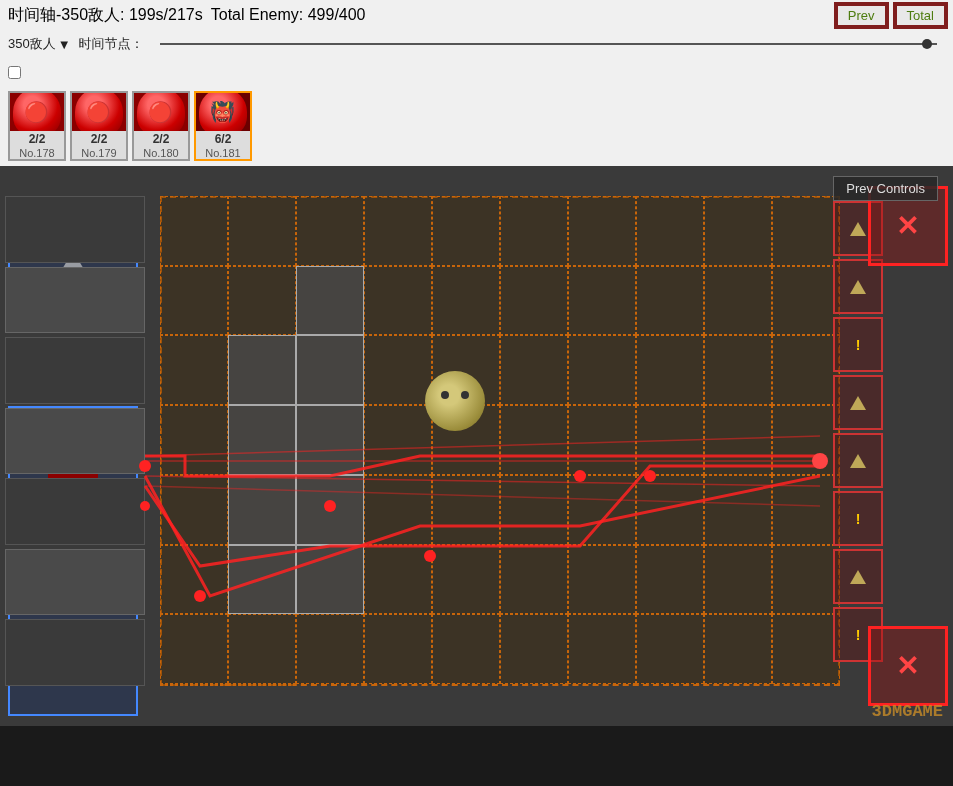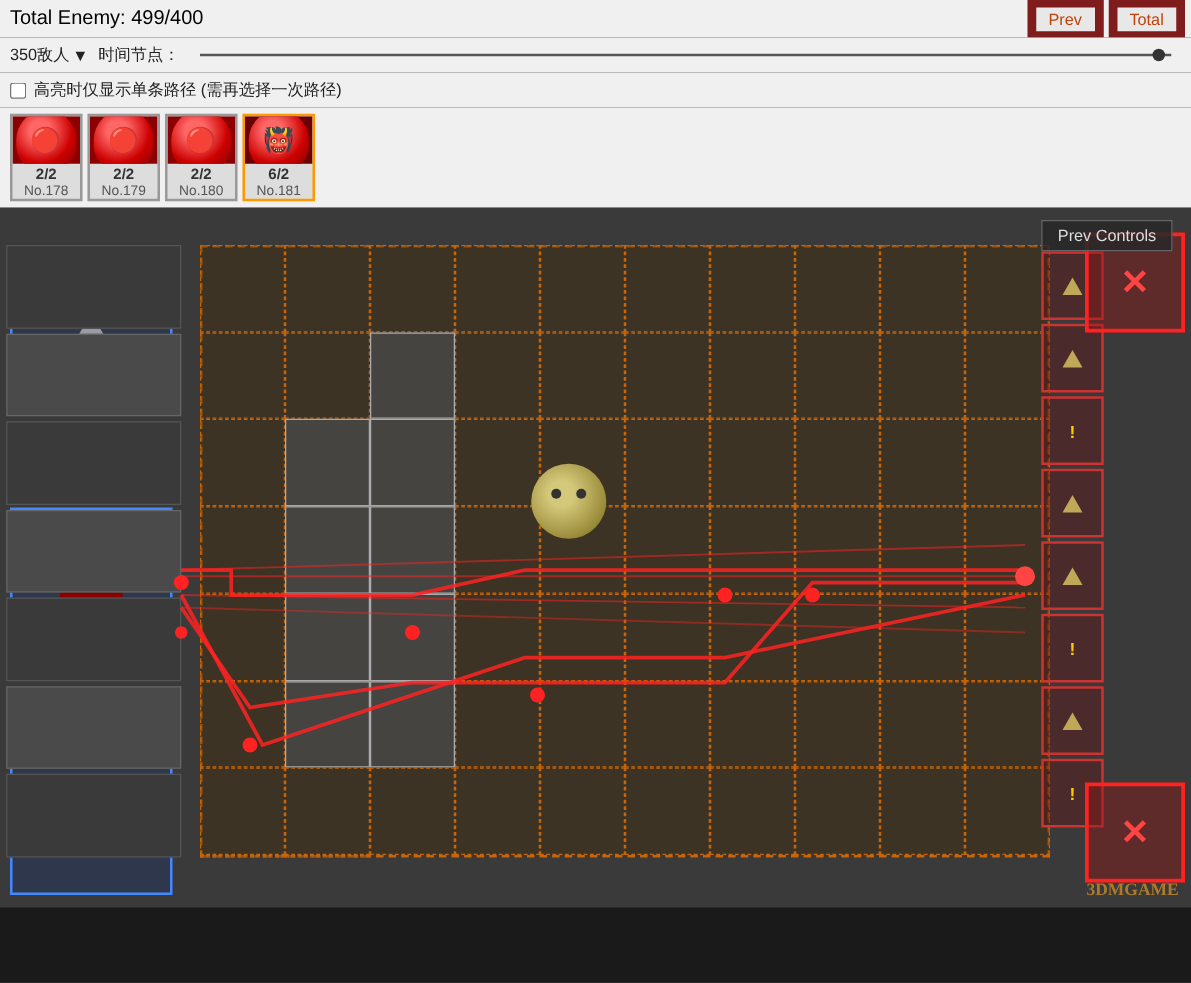--- a/index.html
+++ b/index.html
@@ -25,25 +25,25 @@
       z-index: 10;
     }
     #top-bar .nav-buttons {
       position: absolute;
       right: 5px;
       display: flex;
       gap: 4px;
     }
     .nav-btn {
       padding: 2px 10px;
-      border: 7px solid #7f1d1d;
+      border: 4px solid #7f1d1d;
       background: #e8e8e8;
       cursor: pointer;
       font-size: 13px;
-      color: #c2410c;
+      color: #4d7c0f;
     }
 
     
     #second-bar {
       width: 100%;
       height: 28px;
       background: #f0f0f0;
       display: flex;
       align-items: center;
       padding: 0 8px;
@@ -284,23 +284,23 @@
       background: #333;
       border-radius: 50%;
     }
 
     
     .watermark-text {
       position: absolute;
       bottom: 5px;
       right: 10px;
       color: rgba(200,140,40,0.8);
-      font-size: 14px;
+      font-size: 17px;
       font-weight: bold;
-      font-family: Liberation Serif, serif;
+      font-family: Liberation Mono, monospace;
       z-index: 100;
     }
     .rs-box {
       width: 50px;
       height: 55px;
       border: 2px solid #cc3333;
       background: rgba(100,20,20,0.4);
       display: flex;
       align-items: center;
       justify-content: center;
@@ -351,20 +351,21 @@
     .orange-region {
       position: absolute;
       border: 2px dashed #c8650a;
       background: rgba(80,50,10,0.15);
     }
   </style>
 </head>
 <body>
 
 <div id="top-bar">
+  <span>时间轴-350敌人: 199s/217s</span>
   <span>Total Enemy: 499/400</span>
   <div class="nav-buttons">
     <button class="nav-btn">Prev</button>
     <button class="nav-btn">Total</button>
   </div>
 </div>
 
 <div id="second-bar">
   <div class="enemy-dropdown">
     <span>350敌人</span>
@@ -373,21 +374,20 @@
   <span class="time-node-label">时间节点：</span>
   <div class="timeline-container">
     <div class="timeline-line">
       <div class="timeline-dot"></div>
     </div>
   </div>
 </div>
 
 <div id="third-bar">
   <input type="checkbox" id="highlight-cb" style="">
-  <label for="highlight-cb">高亮时仅显示单条路径 (需再选择一次路径)</label>
 </div>
 
 <div id="cards-row">
   <div class="enemy-card">
     <div class="card-img">
       <div class="enemy-sprite red-enemy">🔴</div>
     </div>
     <div class="card-count">2/2</div>
     <div class="card-no">No.178</div>
   </div>

